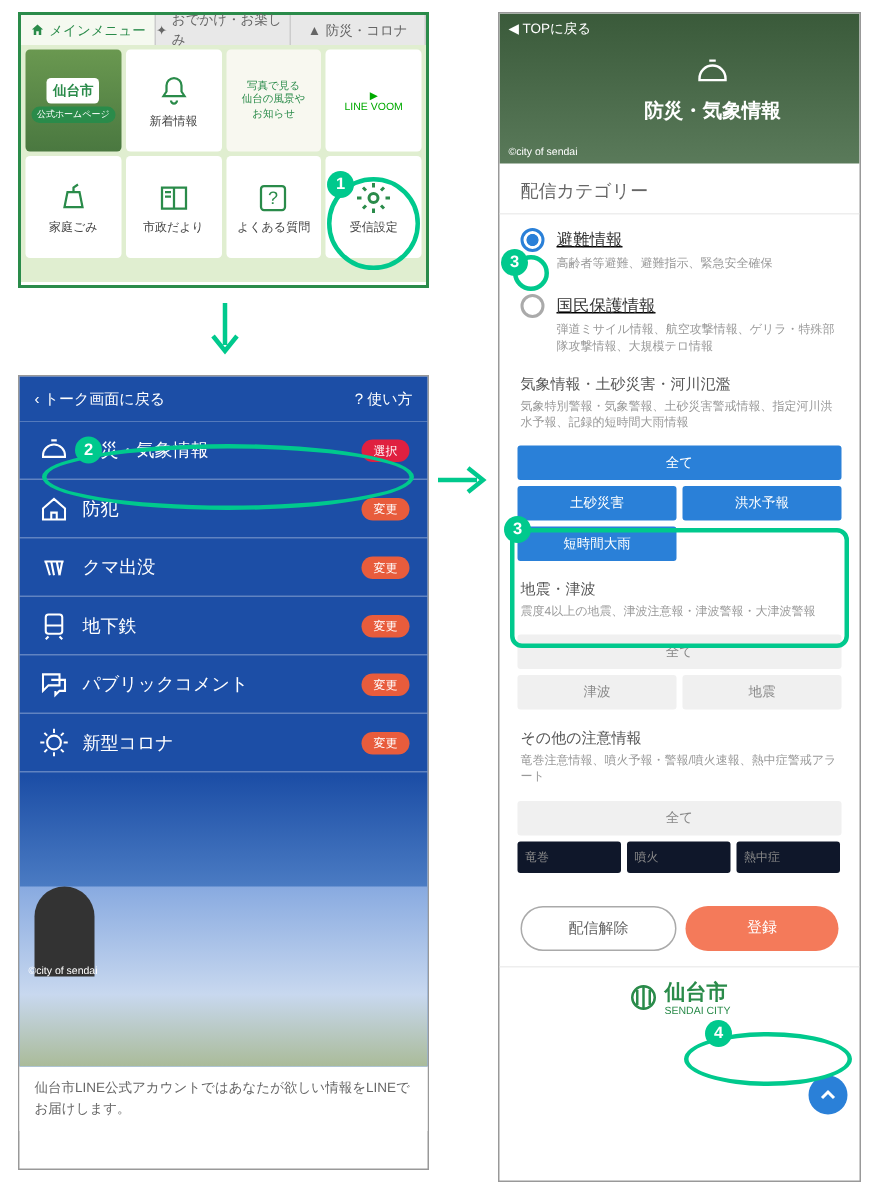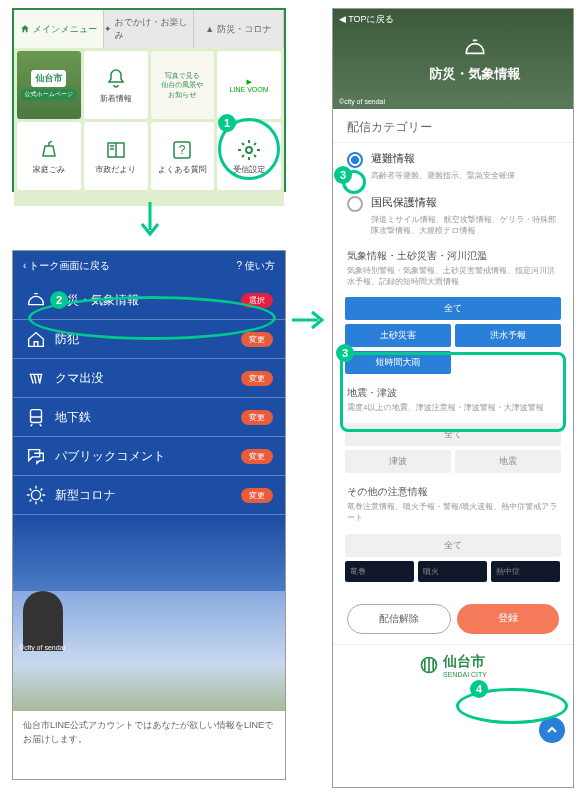--- a/index.html
+++ b/index.html
@@ -1,20 +1,20 @@
 <!DOCTYPE html>
 <html><head>
 <meta charset="utf-8">
 <style>
 * { box-sizing: border-box; margin: 0; padding: 0; }
 body { font-family: -apple-system, "Hiragino Sans", sans-serif; background: #fff; width: 586px; height: 800px; position: relative; font-size: 11px; }
 
 
 .panel-top { position: absolute; left: 12px; top: 8px; width: 274px; height: 184px; border: 2px solid #2a8b4a; background: #fff; }
-.tabs { display: flex; height: 38px; background: #e8e8e8; justify-content: flex-end; }
+.tabs { display: flex; height: 20px; background: #e8e8e8; justify-content: flex-end; }
 .tab { flex: 1; display: flex; align-items: center; justify-content: center; gap: 3px; font-size: 9px; color: #666; border-right: 1px solid #ccc; }
 .tab.active { background: #f5f9f0; color: #2a8b4a; }
 .grid { display: grid; grid-template-columns: repeat(4, 1fr); grid-template-rows: 68px 68px; gap: 3px; padding: 3px; height: calc(100% - 22px); background: #e0eed0; }
 .tile { background: #fff; border-radius: 3px; display: flex; flex-direction: column; align-items: center; justify-content: center; font-size: 8px; color: #444; padding: 2px; text-align: center; position: relative; }
 .tile-logo { background: linear-gradient(#6a9850,#4a7840); }
 .tile-logo .logo-chip { background: #fff; border-radius: 3px; padding: 2px 4px; font-size: 9px; font-weight: bold; color: #2a8b4a; }
 .tile-logo .sub { background: #2a8b4a; color: #fff; font-size: 6px; padding: 1px 4px; border-radius: 6px; margin-top: 2px; }
 .tile svg { width: 24px; height: 24px; margin-bottom: 2px; }
 .tile-photo { background: #f8f8f0; font-size: 7px; color: #2a8b4a; line-height: 1.3; }
 .tile-voom { font-size: 7px; color: #0a0; }
@@ -41,21 +41,21 @@
 .pl-footer { padding: 8px 10px; font-size: 9px; color: #666; line-height: 1.5; background: #fff; }
 
 
 .panel-right { position: absolute; left: 332px; top: 8px; width: 242px; height: 780px; border: 1px solid #999; background: #fff; overflow: hidden; }
 .pr-hero { height: 100px; background: linear-gradient(#3a5a3a,#5a7a5a); position: relative; color: #fff; display: flex; flex-direction: column; align-items: center; justify-content: center; padding-left: 44px; }
 .pr-back { position: absolute; top: 4px; left: 6px; font-size: 9px; }
 .pr-hero svg { width: 26px; height: 26px; margin-bottom: 4px; }
 .pr-hero-title { font-size: 13px; font-weight: bold; }
 .pr-credit { position: absolute; left: 6px; bottom: 4px; font-size: 7px; }
 .pr-section-title { padding: 10px 14px 6px; font-size: 12px; color: #666; border-bottom: 1px solid #eee; }
-.radio-row { display: flex; align-items: flex-start; gap: 8px; padding: 8px 14px 2px; }
+.radio-row { display: flex; align-items: center; gap: 8px; padding: 8px 14px 2px; text-decoration: underline; }
 .radio { width: 16px; height: 16px; border: 2px solid #aaa; border-radius: 50%; flex-shrink: 0; margin-top: 1px; }
 .radio.checked { border-color: #2a80d8; background: radial-gradient(#2a80d8 45%, #fff 50%); }
 .radio-label { font-size: 11px; color: #333; }
 .radio-desc { font-size: 8px; color: #999; padding: 0 14px 6px 38px; line-height: 1.4; }
 .sub-title { font-size: 10px; color: #555; padding: 6px 14px 2px; }
 .chip-group { display: flex; flex-wrap: wrap; gap: 4px; padding: 4px 12px 6px; }
 .chip-full { width: 100%; background: #2a80d8; color: #fff; text-align: center; padding: 5px; font-size: 9px; border-radius: 2px; }
 .chip-half { width: calc(50% - 2px); background: #2a80d8; color: #fff; text-align: center; padding: 5px; font-size: 9px; border-radius: 2px; }
 .chip-gray-full { width: 100%; background: #f0f0f0; color: #888; text-align: center; padding: 5px; font-size: 9px; border-radius: 2px; }
 .chip-gray-third { width: calc(33.33% - 3px); background: #0f172a; color: #888; padding: 5px; font-size: 8px; border-radius: 2px; }

